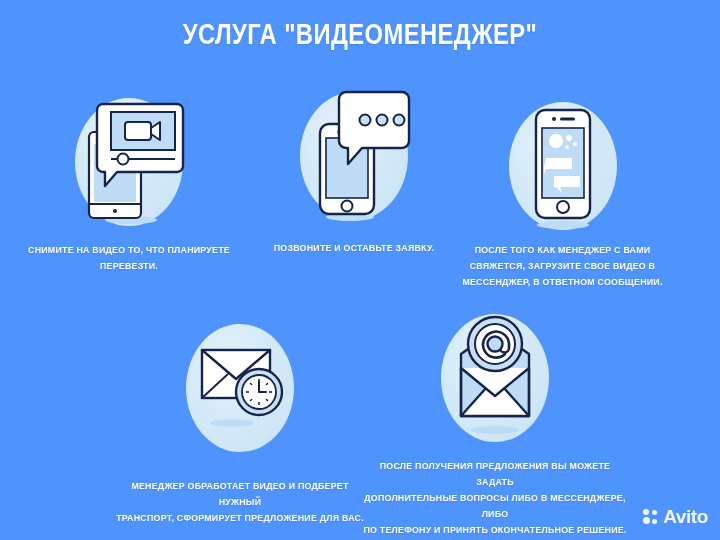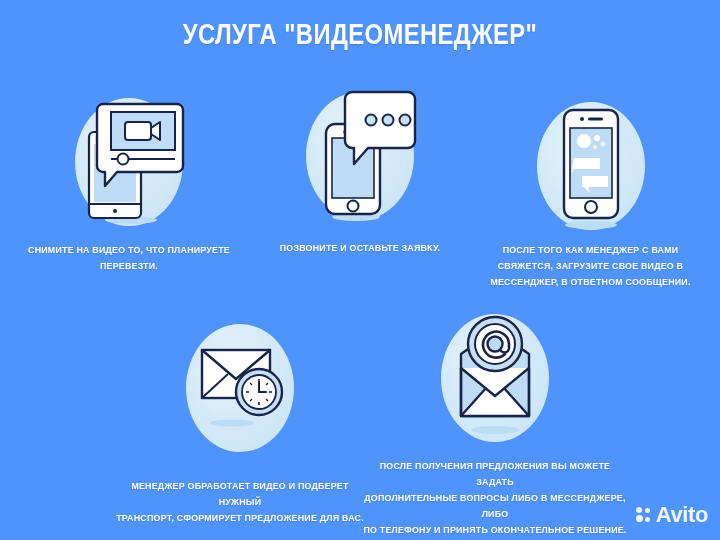--- a/index.html
+++ b/index.html
@@ -57,22 +57,22 @@
     font-weight: bold;
     text-align: center;
     line-height: 16px;
     letter-spacing: 0.25px;
     transform: scaleX(0.93);
     text-shadow: 0 1px 1px rgba(20,60,130,0.15);
   }
 
   
   #step1 { left: 9px;  top: 92px;  width: 240px; }
-  #step2 { left: 250px; top: 86px;  width: 220px; }
-  #step3 { left: 468px; top: 96px;  width: 245px; }
+  #step2 { left: 244px; top: 86px;  width: 220px; }
+  #step3 { left: 440px; top: 96px;  width: 245px; }
   
   #step4 { left: 100px; top: 318px; width: 280px; }
   #step5 { left: 350px; top: 308px; width: 290px; }
 
   #step1 .caption { margin-top: 10px; }
   #step2 .caption { margin-top: 14px; }
   #step3 .caption { margin-top: 6px; }
   #step4 .caption { margin-top: 20px; }
   #step5 .caption { margin-top: 10px; }
 
@@ -91,21 +91,21 @@
     border-radius: 50%;
     background: #ffffff;
     display: block;
   }
   .wm-logo i:nth-child(1) { width: 6px; height: 6px; left: 0;   top: 0; }
   .wm-logo i:nth-child(2) { width: 5px; height: 5px; left: 9px; top: 1px; }
   .wm-logo i:nth-child(3) { width: 7px; height: 7px; left: 0;   top: 8px; }
   .wm-logo i:nth-child(4) { width: 5px; height: 5px; left: 9px; top: 10px; }
   .wm-text {
     color: #ffffff;
-    font-size: 22px;
+    font-size: 19px;
     font-weight: bold;
     letter-spacing: -0.4px;
   }
 </style>
 </head>
 <body>
 
 <div class="poster">
 
   <div class="title">УСЛУГА "ВИДЕОМЕНЕДЖЕР"</div>

